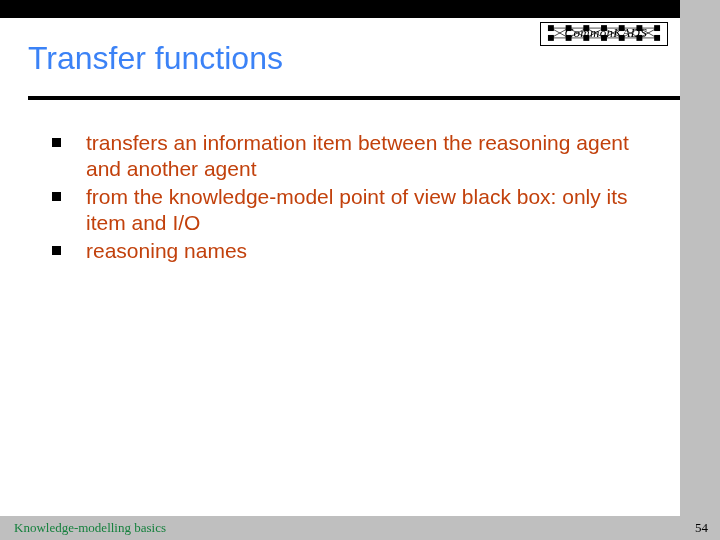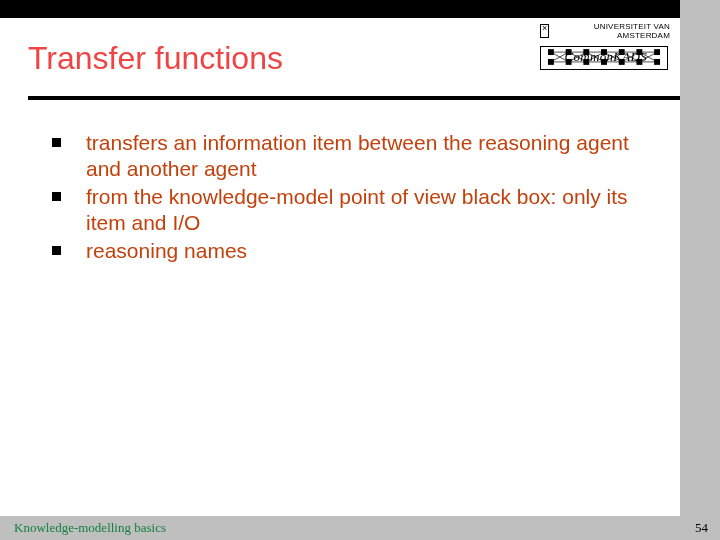--- a/index.html
+++ b/index.html
@@ -30,21 +30,21 @@
     width: 720px;
     height: 24px;
     background: #bfbfbf;
   }
   .title {
     position: absolute;
     top: 40px;
     left: 28px;
     font-size: 32px;
     font-weight: normal;
-    color: #ef4444;
+    color: #3b82f6;
     font-family: Arial, sans-serif;
   }
   .title-rule {
     position: absolute;
     top: 96px;
     left: 28px;
     width: 652px;
     height: 4px;
     background: #000;
   }
@@ -141,24 +141,20 @@
 </style>
 </head>
 <body>
 
 <div class="slide">
   <div class="topbar"></div>
   <div class="rightbar"></div>
   <div class="bottombar"></div>
 
   <div class="logo-area">
-    <div class="uni-logo">
-      <span class="uni-shield"></span>
-      <span>UNIVERSITEIT VAN AMSTERDAM</span>
-    </div>
     <div class="ck-box">
       <div class="ck-name">CommonKADS</div>
       <div class="ck-graph">
         <svg viewBox="0 0 120 18">
           <line x1="6" y1="4" x2="114" y2="4" stroke="#000" stroke-width="0.7"></line>
           <line x1="6" y1="14" x2="114" y2="14" stroke="#000" stroke-width="0.7"></line>
           <line x1="6" y1="4" x2="24" y2="14" stroke="#000" stroke-width="0.7"></line>
           <line x1="24" y1="4" x2="42" y2="14" stroke="#000" stroke-width="0.7"></line>
           <line x1="42" y1="4" x2="60" y2="14" stroke="#000" stroke-width="0.7"></line>
           <line x1="60" y1="4" x2="78" y2="14" stroke="#000" stroke-width="0.7"></line>

